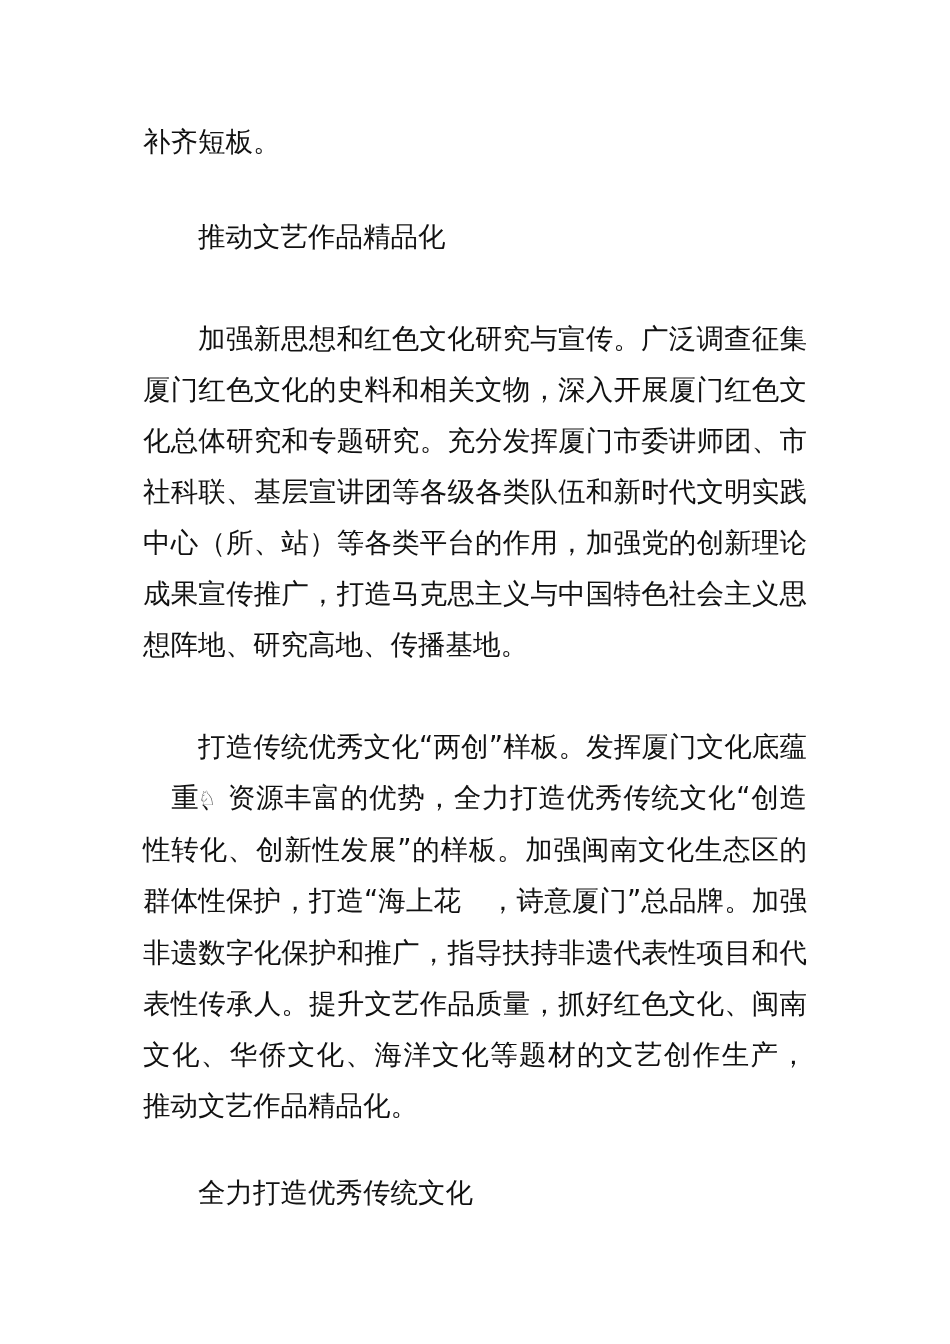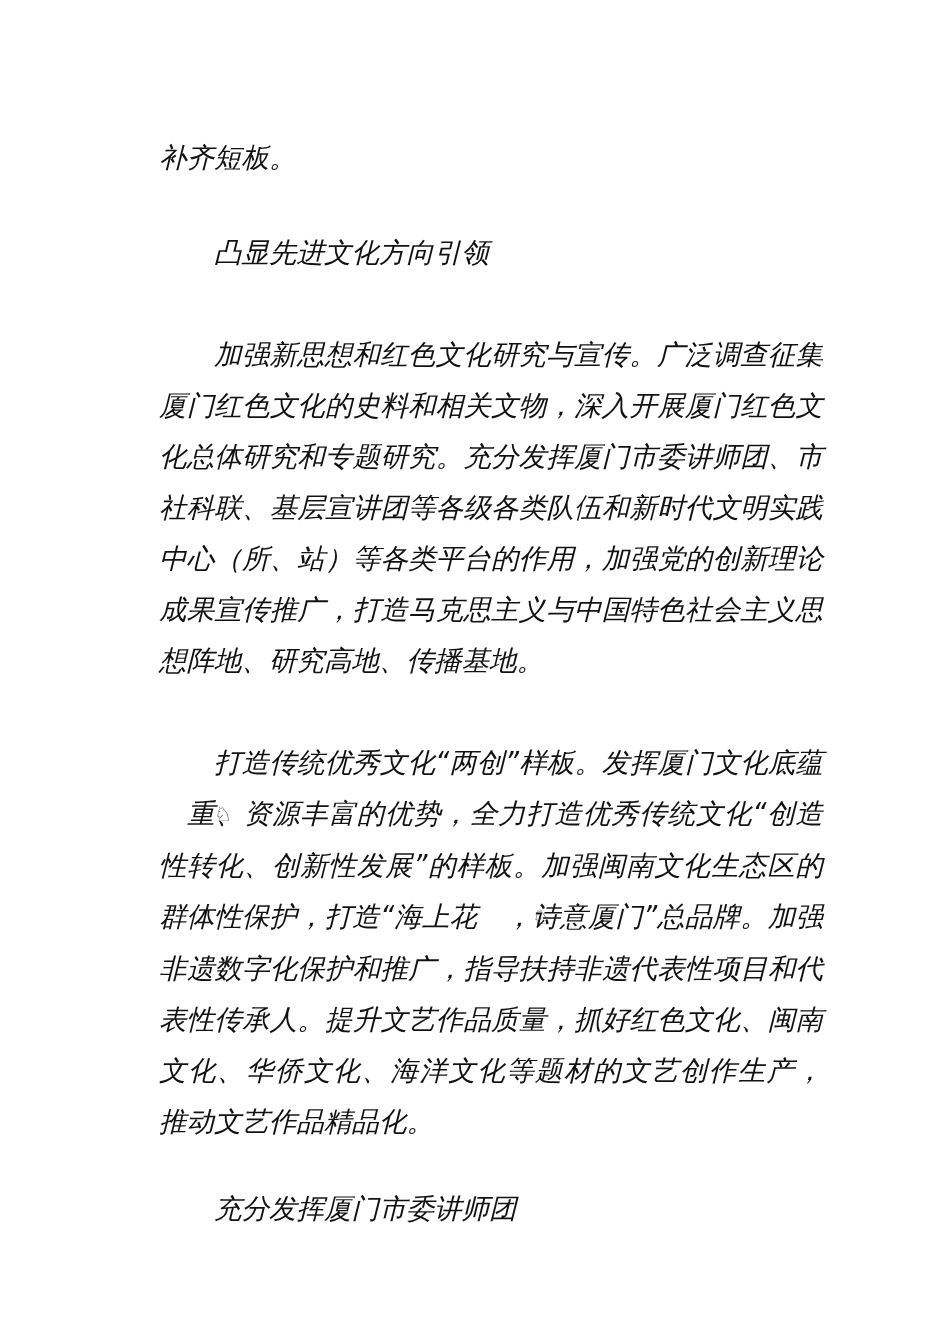--- a/index.html
+++ b/index.html
@@ -21,25 +21,24 @@
       top: 0;
       width: 664px;
     }
     .para {
       position: absolute;
       left: 0;
       width: 664px;
       font-size: 27.5px;
       line-height: 51px;
       letter-spacing: 0px;
-      margin: 16px;
+      margin: 0;
       text-align: justify;
       text-align-last: left;
       word-break: break-all;
-      font-style: italic;
     }
     .indent {
       text-indent: 55px;
     }
     .heading {
       text-indent: 55px;
     }
     .glyph {
       display: inline-block;
       width: 27.5px;
@@ -49,21 +48,21 @@
       vertical-align: 2px;
     }
   </style>
 </head>
 <body>
 
 <div class="page">
 
   <p class="para" style="top:116px;">补齐短板。</p>
 
-  <p class="para heading" style="top:211px;">凸显先进文化方向引领</p>
+  <p class="para heading" style="top:211px;">推动文艺作品精品化</p>
 
   <p class="para indent" style="top:313px;">加强新思想和红色文化研究与宣传。广泛调查征集厦门红色文化的史料和相关文物，深入开展厦门红色文化总体研究和专题研究。充分发挥厦门市委讲师团、市社科联、基层宣讲团等各级各类队伍和新时代文明实践中心（所、站）等各类平台的作用，加强党的创新理论成果宣传推广，打造马克思主义与中国特色社会主义思想阵地、研究高地、传播基地。</p>
 
   <p class="para indent" style="top:721px;"><span>打造传统优秀文化“两创”样板。发挥厦门文化底蕴</span><span class="glyph">♘</span><span>重、资源丰富的优势，全力打造优秀传统文化“创造性转化、创新性发展”的样板。加强闽南文化生态区的群体性保护，打造“海上花</span><span class="glyph">♘</span><span>，诗意厦门”总品牌。加强非遗数字化保护和推广，指导扶持非遗代表性项目和代表性传承人。提升文艺作品质量，抓好红色文化、闽南文化、华侨文化、海洋文化等题材的文艺创作生产， 推动文艺作品精品化。</span></p>
 
-  <p class="para heading" style="top:1167px;">充分发挥厦门市委讲师团</p>
+  <p class="para heading" style="top:1167px;">全力打造优秀传统文化</p>
 
 </div>
 
 </body></html>

